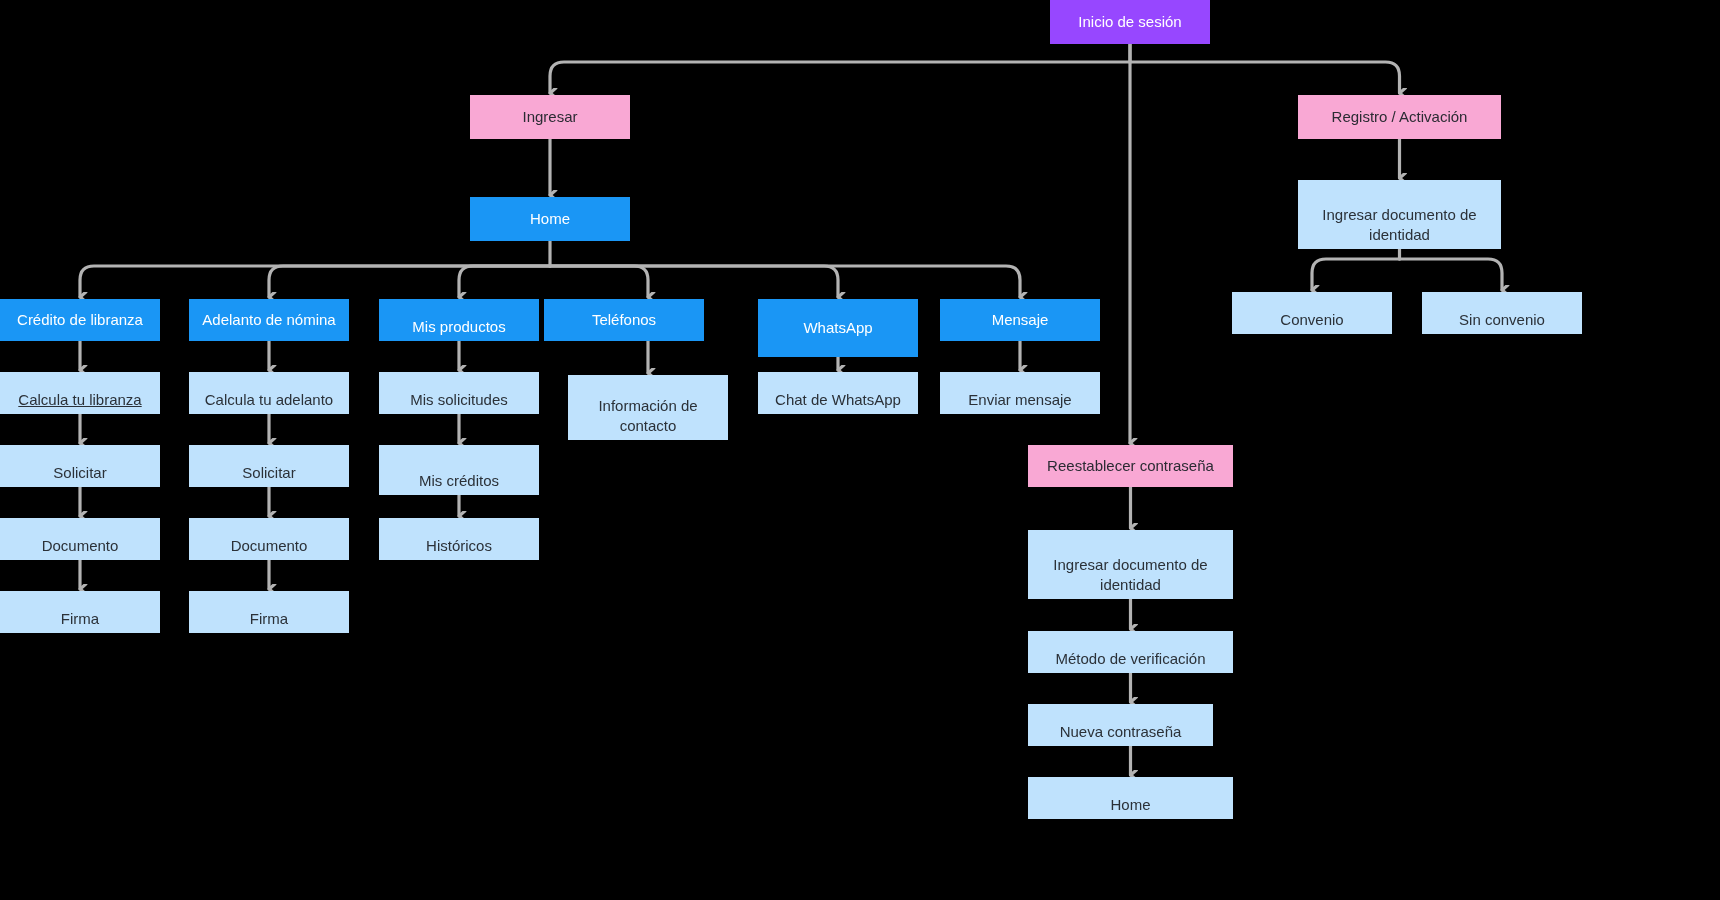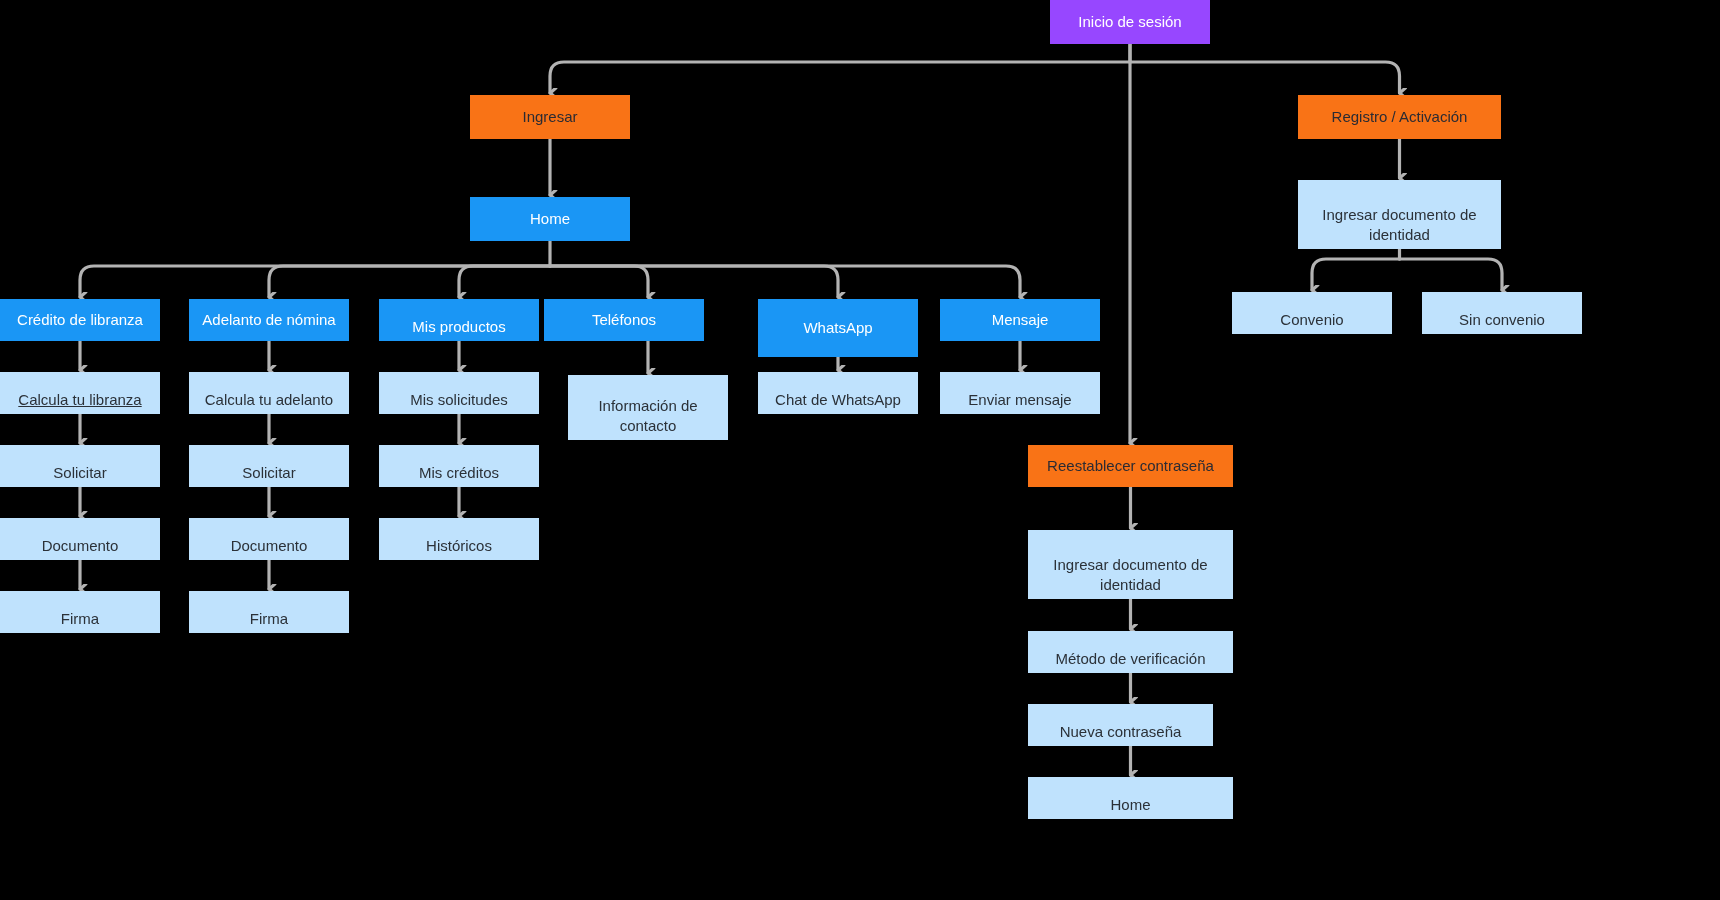--- a/index.html
+++ b/index.html
@@ -10,21 +10,21 @@
     position:absolute;
     display:flex;align-items:center;justify-content:center;
     text-align:center;
     font-size:15px;
     line-height:1.35;
     box-sizing:border-box;
     padding:4px 8px;
     z-index:3;
   }
   .n-purple{background:#9747ff;color:#ffffff;}
-  .n-lavender{background:#f97316;color:#2b2b33;}
+  .n-lavender{background:#f9a8d4;color:#2b2b33;}
   .n-blue{background:#1a96f5;color:#ffffff;}
   .n-lightblue{background:#bfe2fd;color:#2b3138;align-items:flex-end;}
 </style>
 </head>
 <body>
 
 <div id="stage">
   <svg class="wires" viewBox="0 0 1720 900">
     <defs>
       <marker id="ah" markerWidth="12" markerHeight="12" refX="5.2" refY="9.4" orient="auto" markerUnits="userSpaceOnUse">
@@ -118,21 +118,21 @@
     </div>
     <div class="node n-lightblue" style="left: 189px; top: 591px; width: 160px; height: 42px;">
       <span>Firma</span>
     </div>
     <div class="node n-blue" style="left: 379px; top: 299px; width: 160px; height: 42px; align-items: flex-end;">
       <span>Mis productos</span>
     </div>
     <div class="node n-lightblue" style="left: 379px; top: 372px; width: 160px; height: 42px;">
       <span>Mis solicitudes</span>
     </div>
-    <div class="node n-lightblue" style="left: 379px; top: 445px; width: 160px; height: 42px;">
+    <div class="node n-lightblue" style="left: 379px; top: 445px; width: 160px; height: 50px;">
       <span>Mis créditos</span>
     </div>
     <div class="node n-lightblue" style="left: 379px; top: 518px; width: 160px; height: 42px;">
       <span>Históricos</span>
     </div>
     <div class="node n-blue" style="left: 544px; top: 299px; width: 160px; height: 42px;">
       <span>Teléfonos</span>
     </div>
     <div class="node n-lightblue" style="left: 568px; top: 375px; width: 160px; height: 65px;">
       <span>Información de contacto</span>

